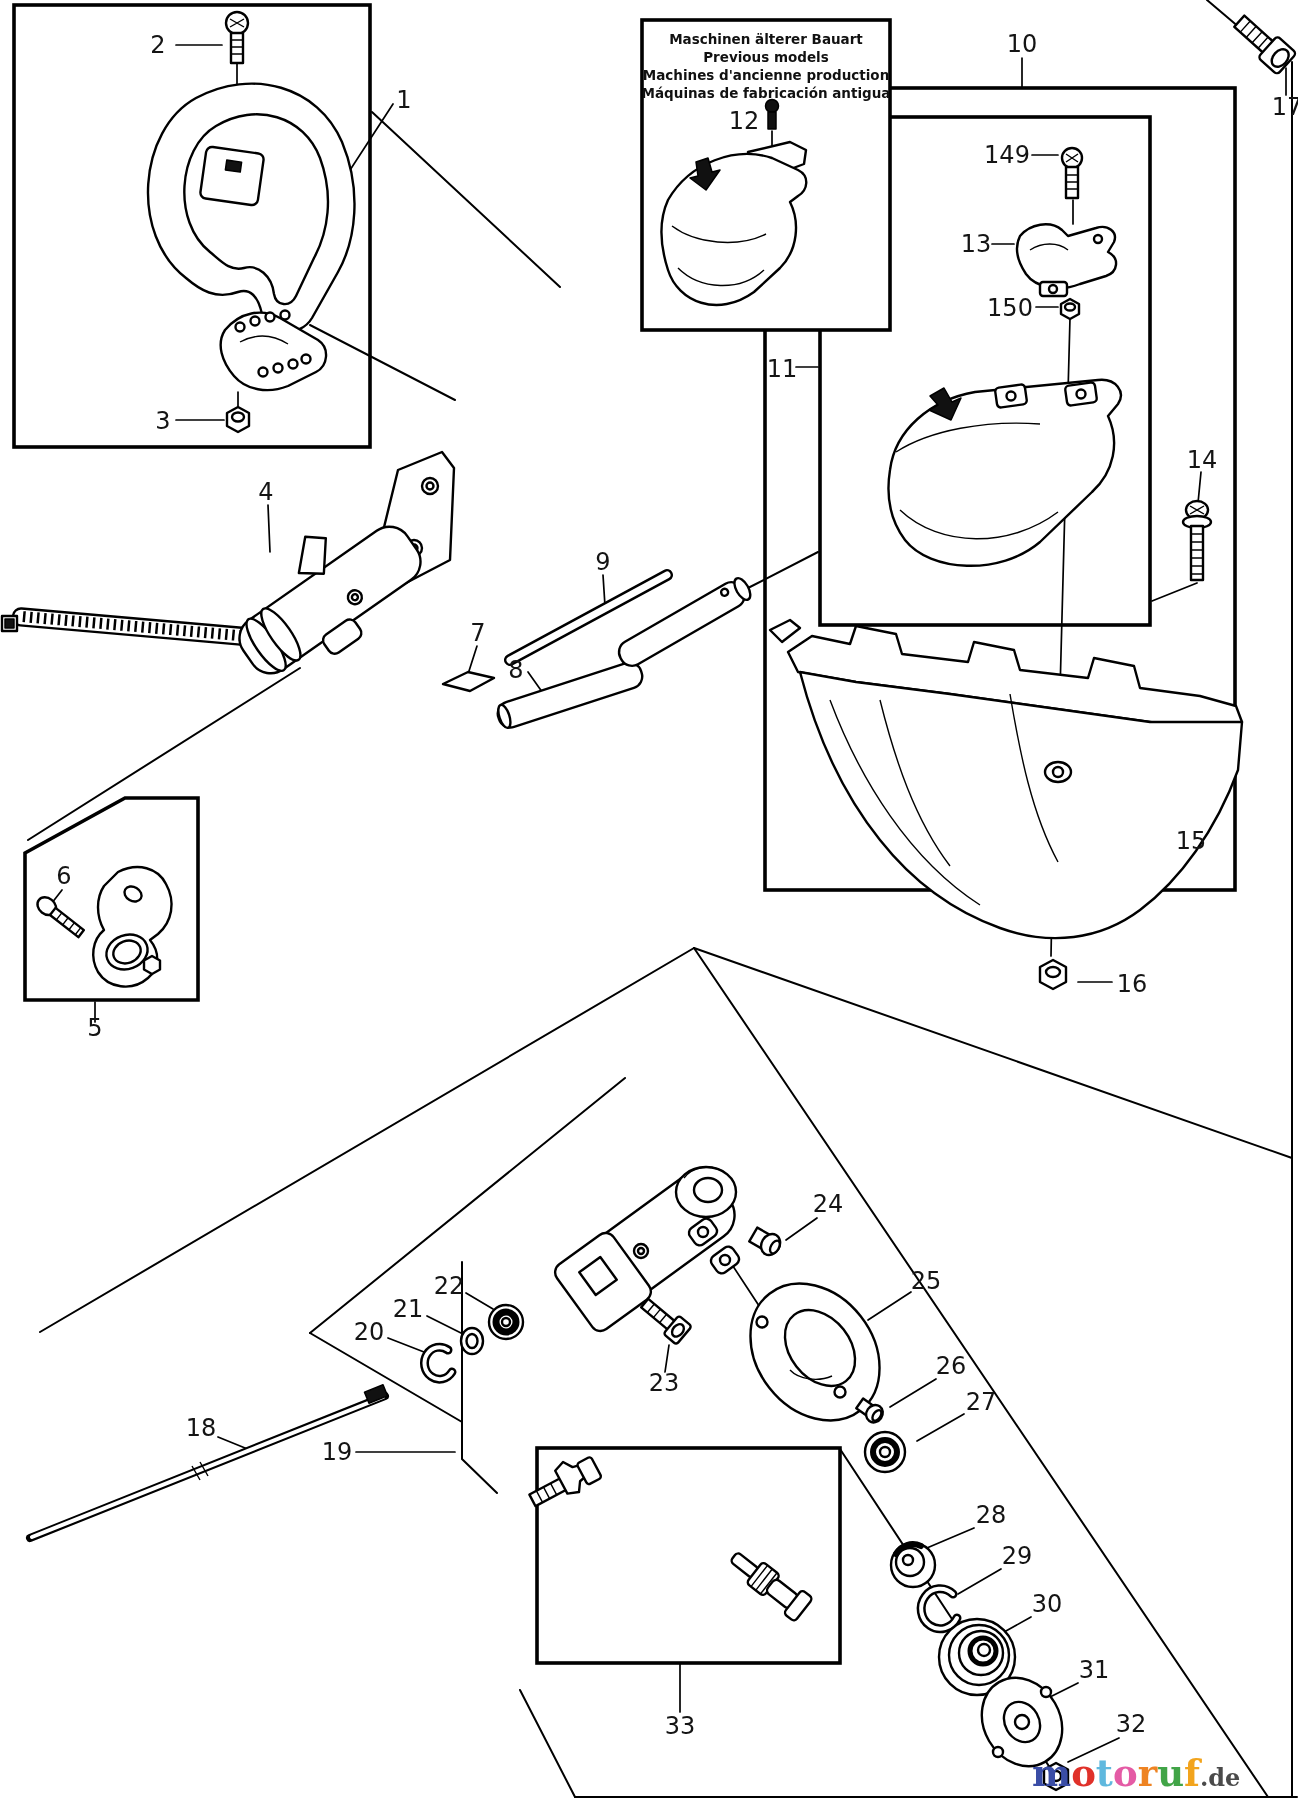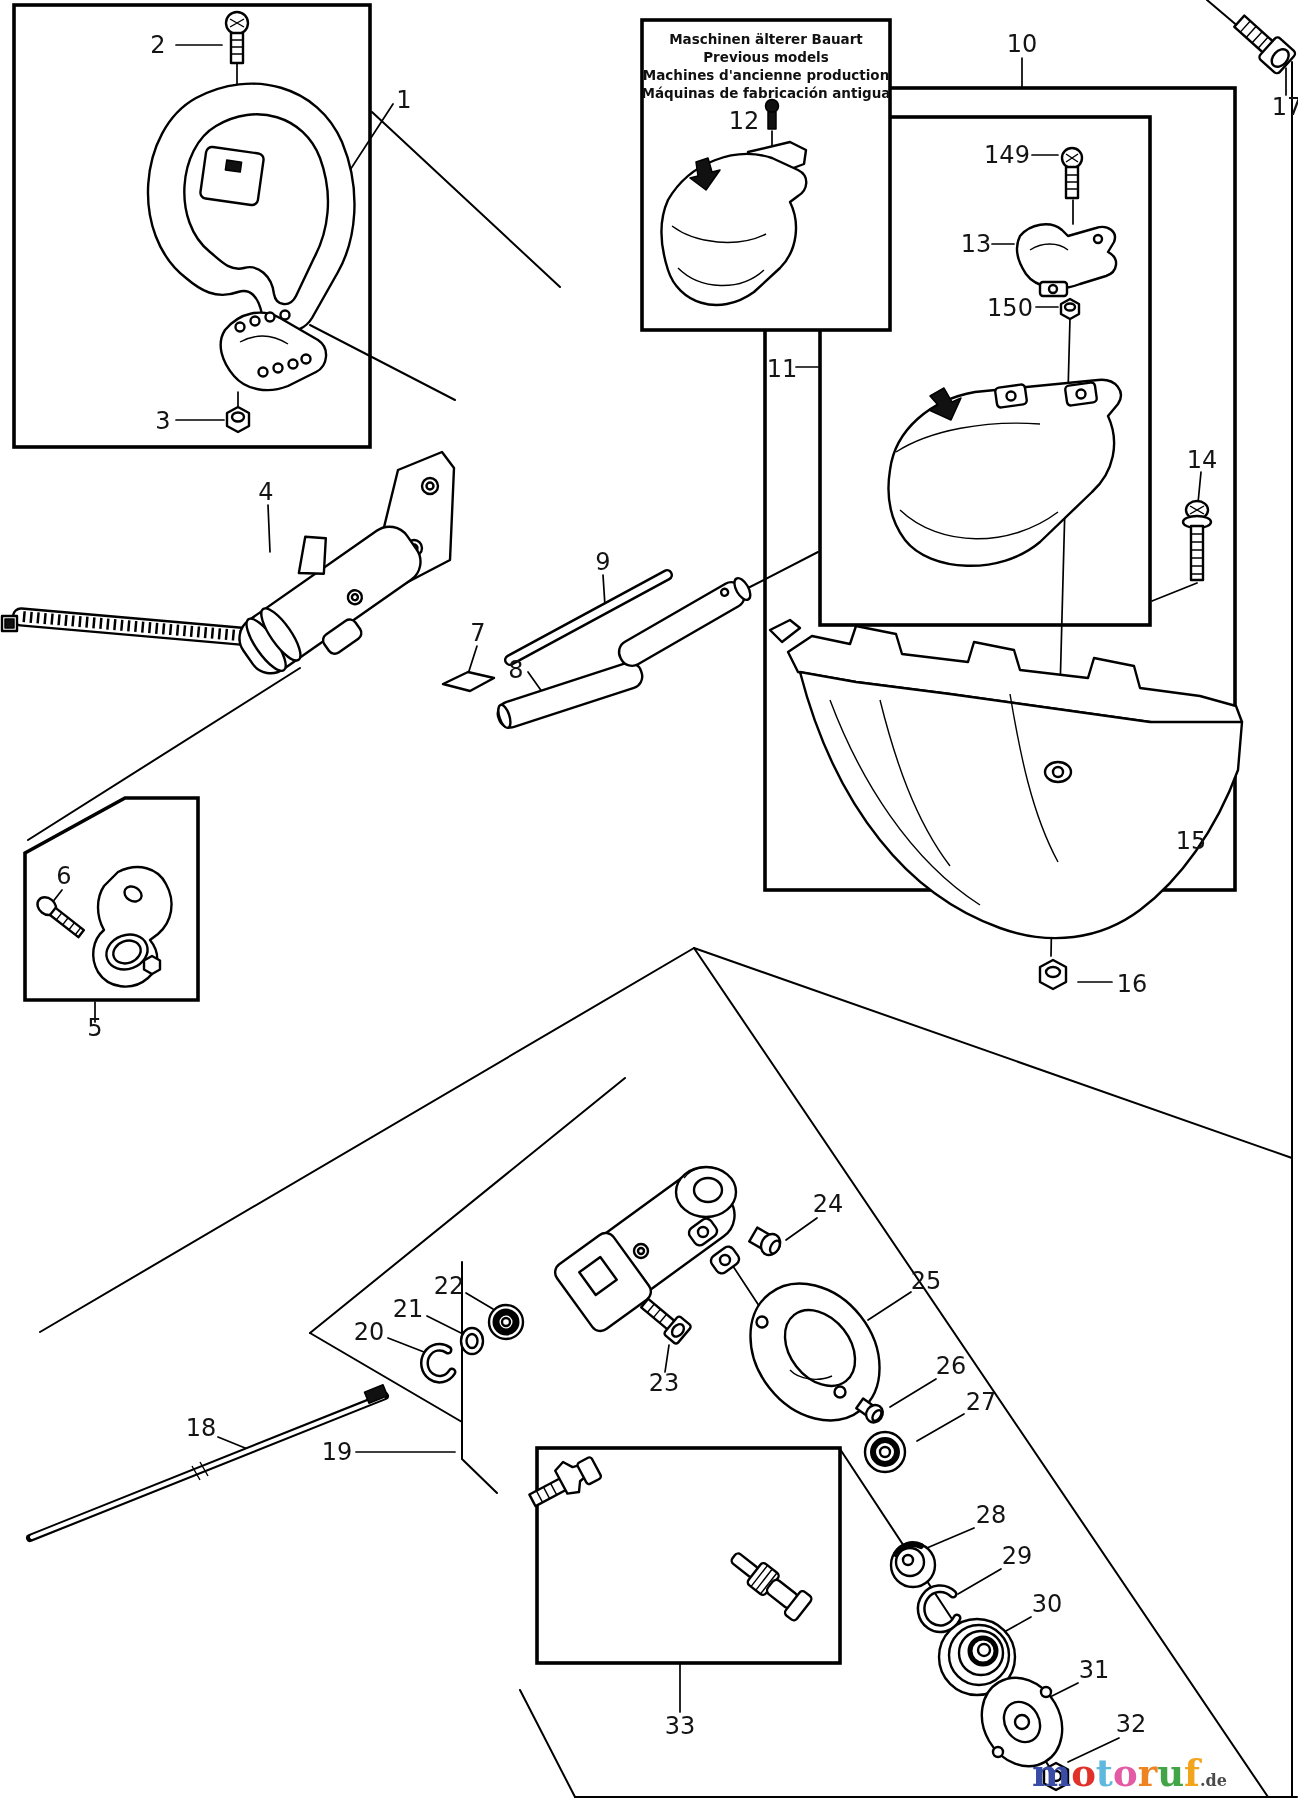--- a/index.html
+++ b/index.html
@@ -8,21 +8,21 @@
   .fw{fill:#fff;stroke:#000;stroke-width:2.4;stroke-linejoin:round;stroke-linecap:round;}
   .dk{fill:#111;stroke:#000;stroke-width:1.5;stroke-linejoin:round;}
   .thin{fill:none;stroke:#000;stroke-width:1.4;}
   .ld{fill:none;stroke:#000;stroke-width:1.7;stroke-linecap:round;}
   .cl{fill:none;stroke:#000;stroke-width:2;stroke-linecap:round;}
   .bxw{fill:#fff;stroke:#000;stroke-width:3.6;}
   .lbl{font-size:24px;fill:#141414;}
   .note{font-size:13.5px;font-weight:bold;fill:#111;}
   #wm{position:absolute;left:1032px;top:1754px;font-family:"DejaVu Serif",serif;
       font-weight:bold;font-size:37px;line-height:38px;white-space:nowrap;}
-  #wm .suf{font-size:16px;color:#4a4a4a;}
+  #wm .suf{font-size:24px;color:#4a4a4a;}
 </style>
 </head>
 <body>
 
 <svg width="1298" height="1800" viewBox="0 0 1298 1800">
 
   <g>
     <rect class="bxw" x="765" y="88" width="470" height="802"></rect>
     <rect class="bxw" x="820" y="117" width="330" height="508"></rect>
     <rect class="bxw" x="14" y="5" width="356" height="442"></rect>

